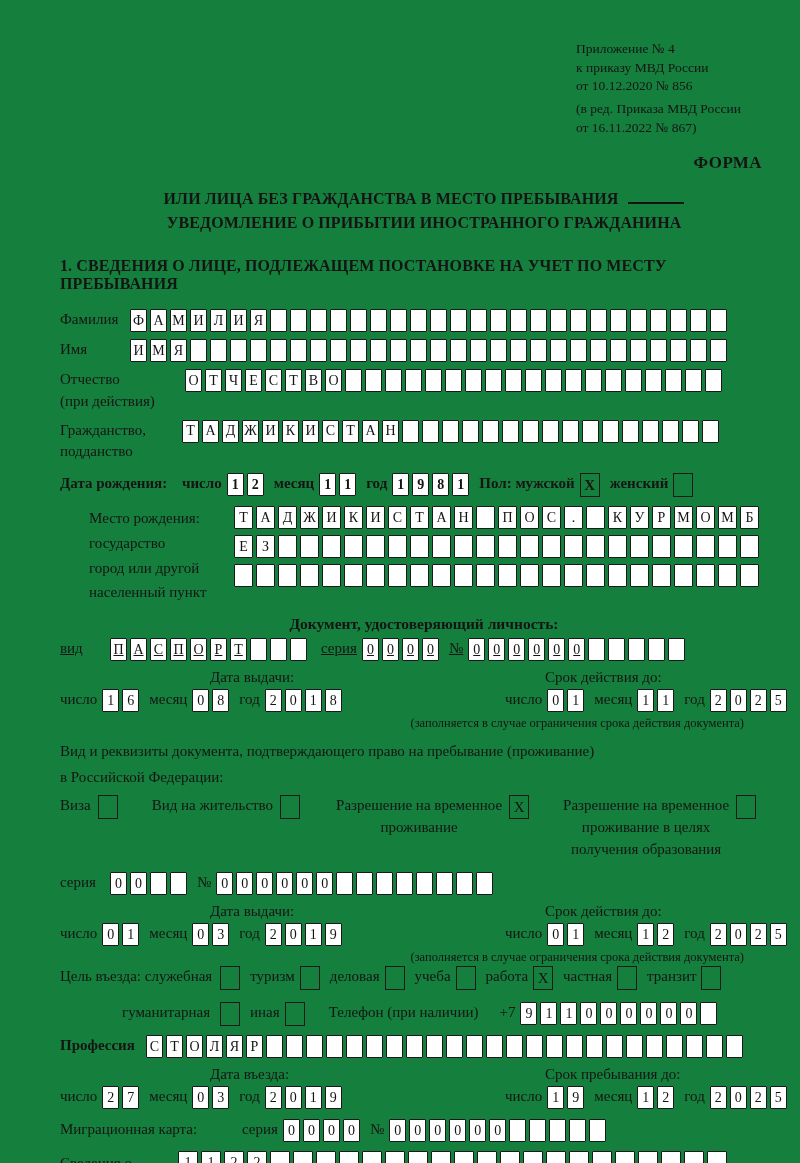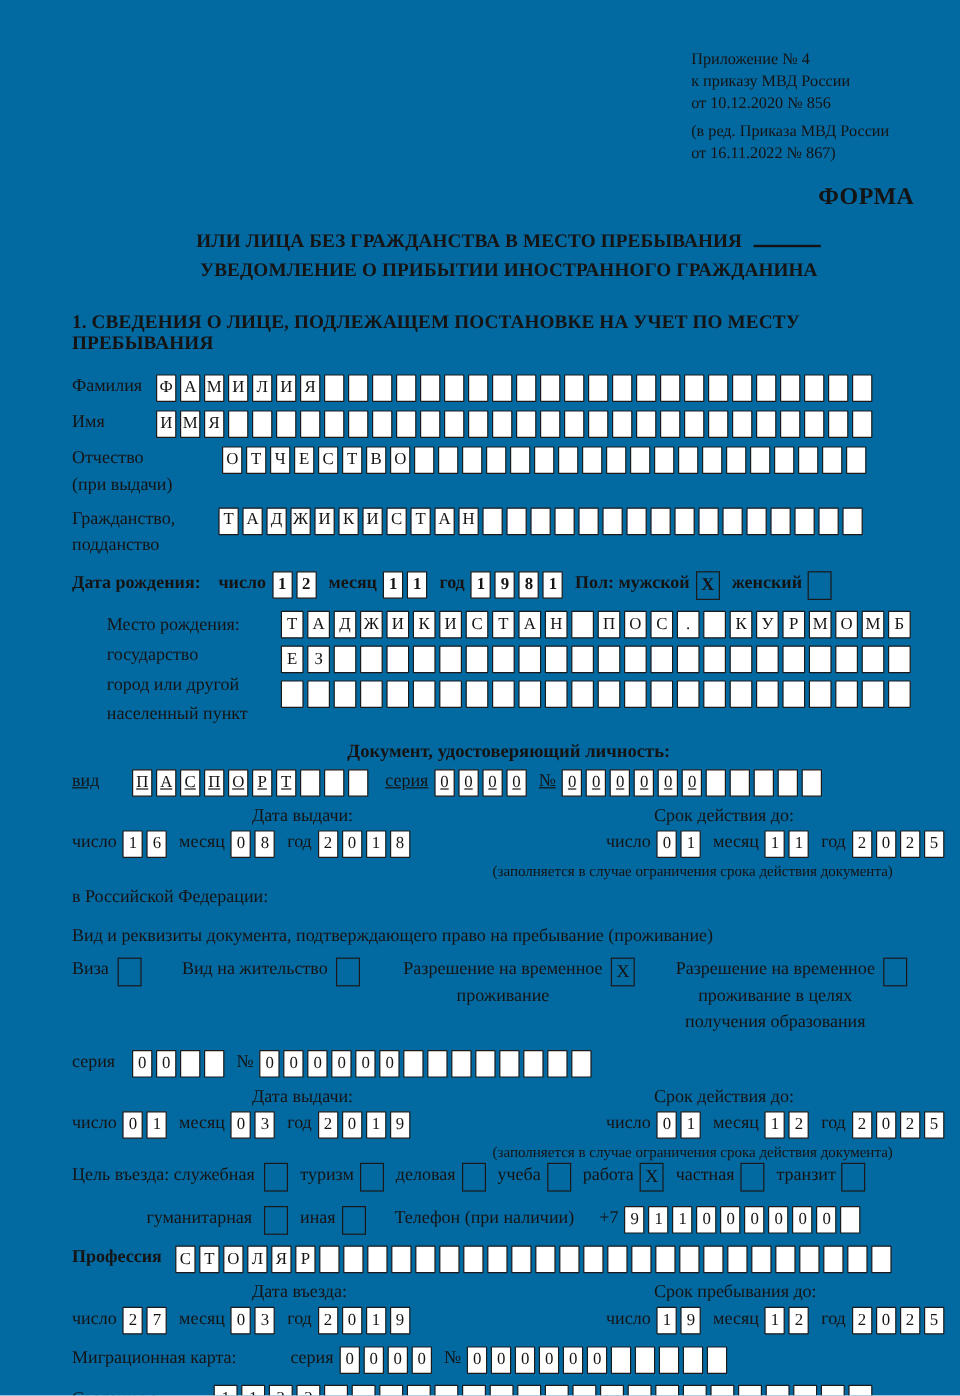--- a/index.html
+++ b/index.html
@@ -4,25 +4,25 @@
 <style>
   html,body{margin:0;padding:0;background:#ffffff;}
   .page{
     position:relative;
     width:800px;height:1163px;
     box-sizing:border-box;
     padding:40px 12px 0 60px;
     overflow:hidden;
     font-family:"Liberation Serif","DejaVu Serif",serif;
     color:#141414;
-    background:#0369a1;
+    background:#15803d;
   }
   .annex{width:200px;margin-left:auto;margin-right:12px;font-size:13.5px;line-height:1.38;}
   .annex .amend{margin-top:4px;}
-  .forma{font-weight:bold;font-size:20px;text-align:right;margin:16px 26px 0 0;letter-spacing:.4px;}
+  .forma{font-weight:bold;font-size:17px;text-align:right;margin:16px 26px 0 0;letter-spacing:.4px;}
   .title{font-weight:bold;font-size:16px;text-align:center;margin-top:14px;line-height:1.5;letter-spacing:.1px;}
   .title .uline{display:inline-block;width:56px;border-bottom:2px solid #141414;margin-left:10px;}
   .sect{font-weight:bold;font-size:16px;margin-top:22px;letter-spacing:.1px;}
   .row{display:flex;align-items:flex-start;margin-top:7px;}
   .lbl{font-size:15px;line-height:1.45;flex-shrink:0;}
   .cells{display:flex;gap:3px;flex-shrink:0;}
   .cell{
     box-sizing:border-box;width:17px;height:23px;
     border:1px solid #1a1a1a;border-radius:1px;
     display:inline-flex;align-items:center;justify-content:center;
@@ -142,21 +142,21 @@
         <span class="cell"></span>
         <span class="cell"></span>
         <span class="cell"></span>
         <span class="cell"></span>
       </span>
   </div>
 
   <div class="row">
     <span class="lbl" style="width:125px;">
       <span>Отчество</span><br>
-      <span>(при выдачи)</span>
+      <span>(при действия)</span>
     </span>
     <span class="cells">
         <span class="cell">О</span>
         <span class="cell">Т</span>
         <span class="cell">Ч</span>
         <span class="cell">Е</span>
         <span class="cell">С</span>
         <span class="cell">Т</span>
         <span class="cell">В</span>
         <span class="cell">О</span>
@@ -412,22 +412,22 @@
             <span class="cell">2</span>
             <span class="cell">0</span>
             <span class="cell">2</span>
             <span class="cell">5</span>
           </span>
       </div>
     </div>
   </div>
   <div class="note-r">(заполняется в случае ограничения срока действия документа)</div>
 
+  <div class="plain">Вид и реквизиты документа, подтверждающего право на пребывание (проживание)</div>
   <div class="plain" style="margin-top:2px;">в Российской Федерации:</div>
-  <div class="plain">Вид и реквизиты документа, подтверждающего право на пребывание (проживание)</div>
 
   <div class="optrow">
     <span class="opt">
       <span class="olbl">Виза</span>
       <span class="cb"></span>
     </span>
     <span class="opt" style="margin-left:14px;">
       <span class="olbl">Вид на жительство</span>
       <span class="cb"></span>
     </span>

